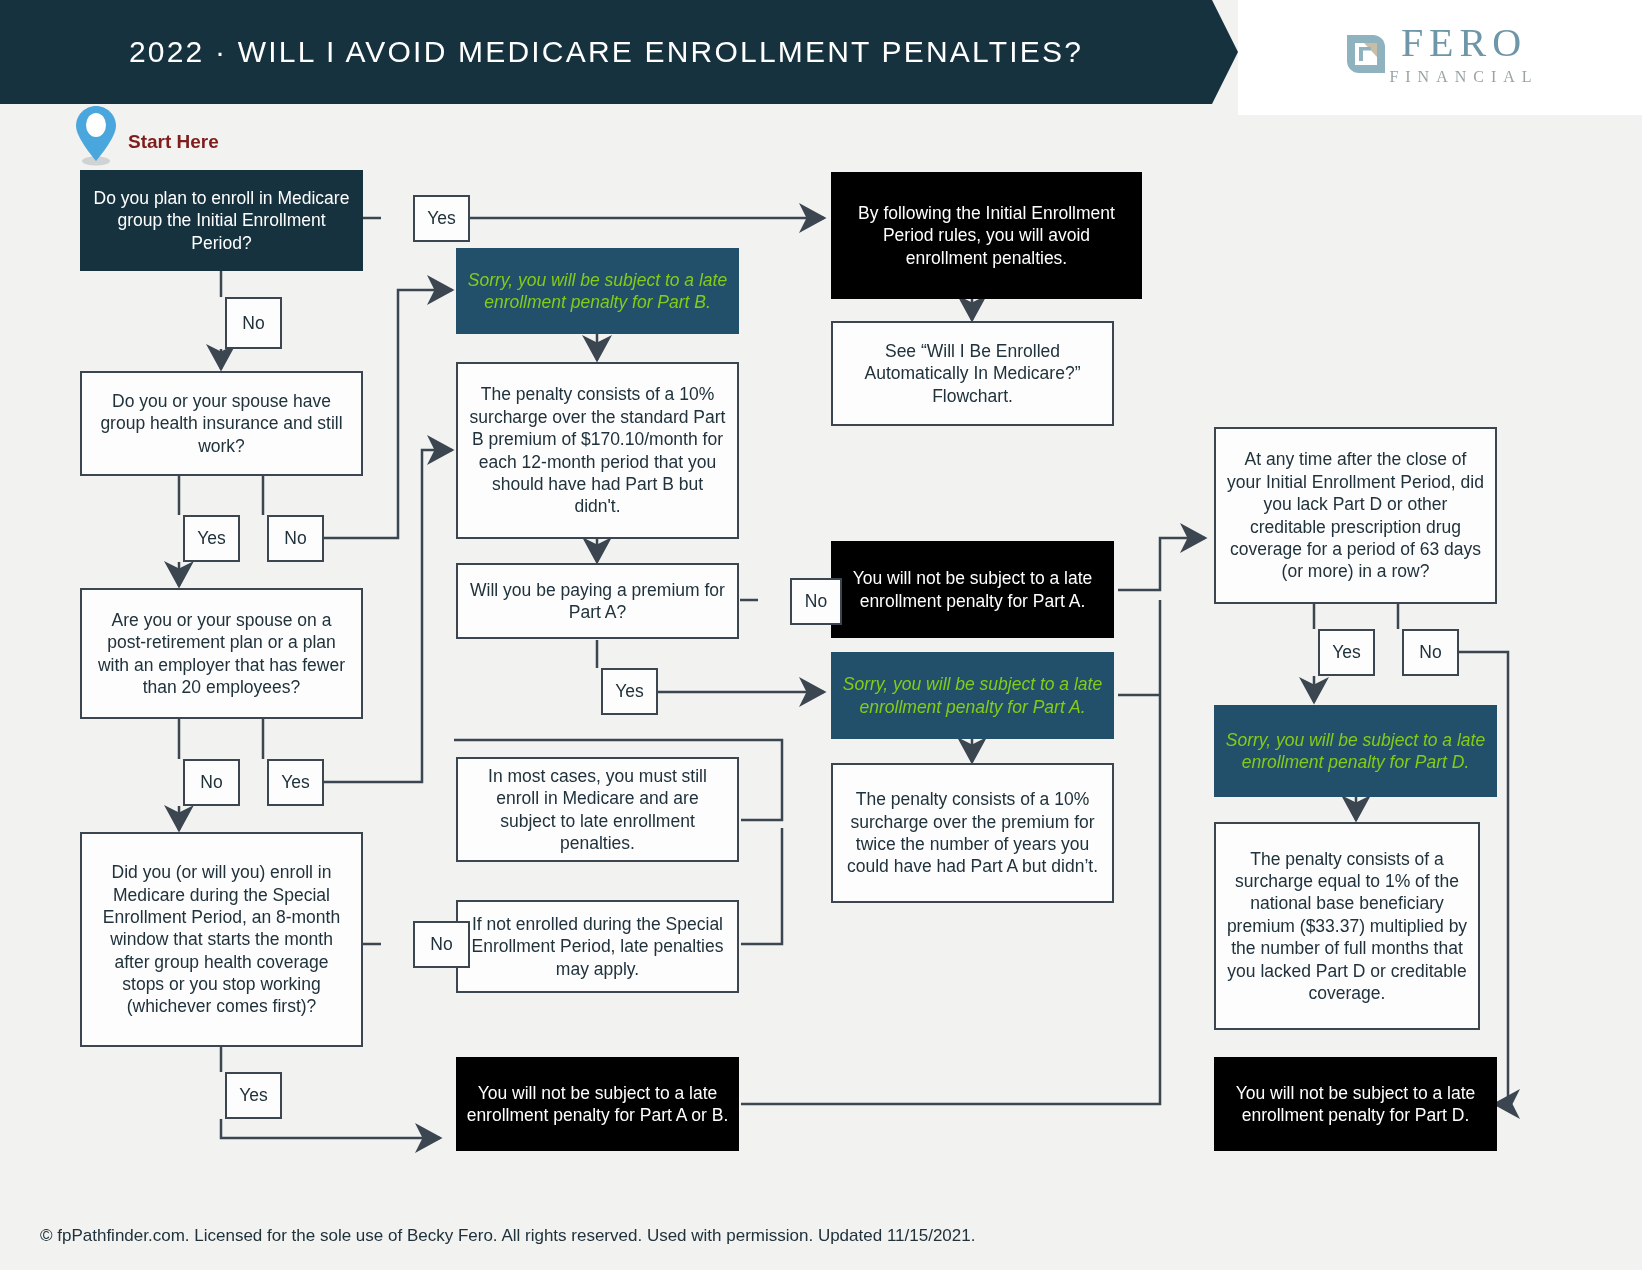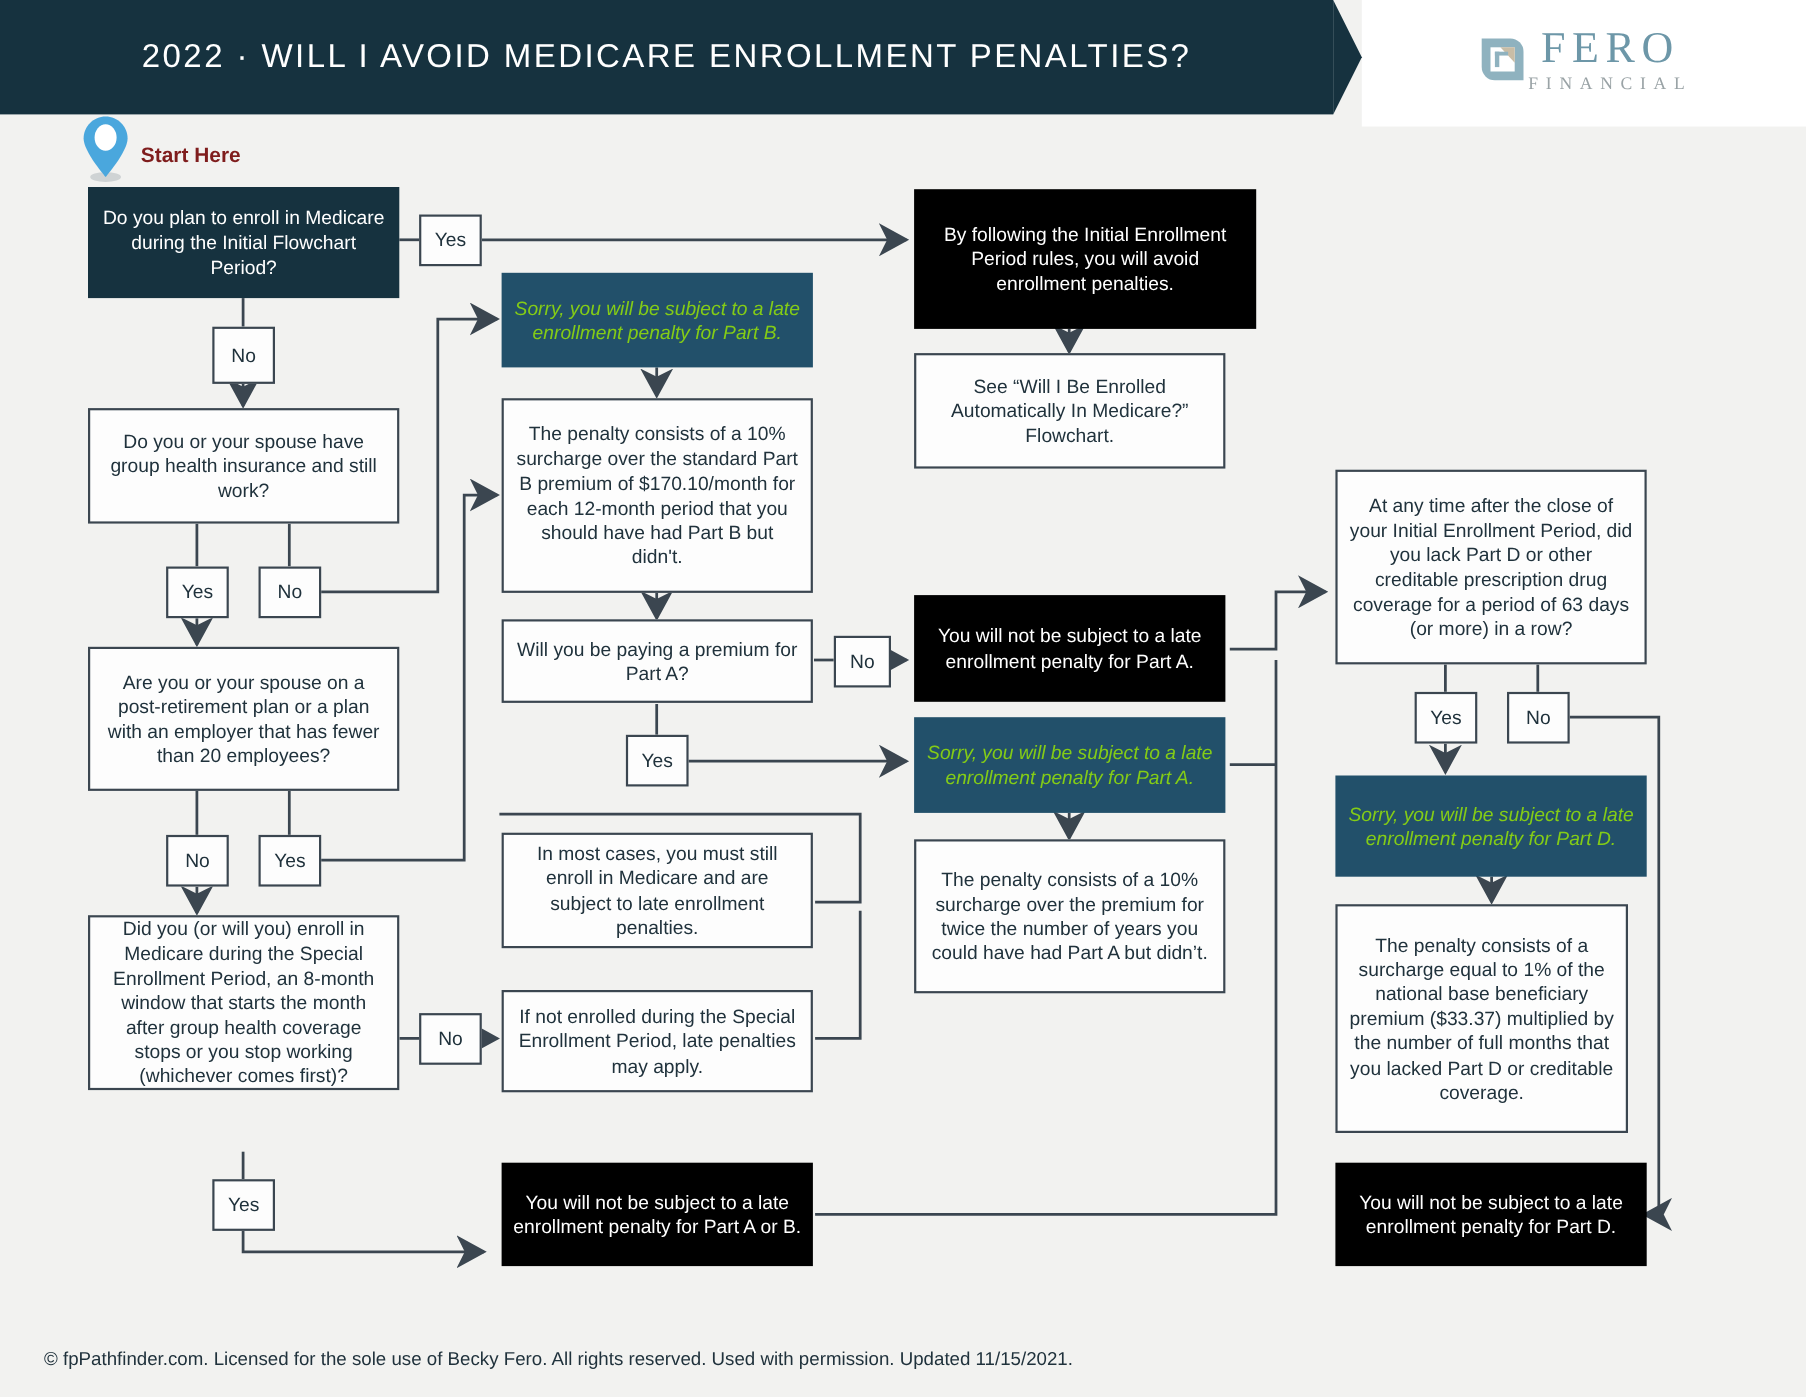--- a/index.html
+++ b/index.html
@@ -70,21 +70,21 @@
   }
   .node.white{background:#fdfdfd;border:2.5px solid #3b4650;color:#20323c;}
   .node.navy{background:#16323f;color:#ffffff;border:none;}
   .node.teal{background:#22506a;color:#84cc16;border:none;font-style:italic;}
   .node.black{background:#000000;color:#ffffff;border:none;}
 
   .ynbox{
     position:absolute;box-sizing:border-box;
     background:#fdfdfd;border:2.5px solid #3b4650;
     display:flex;align-items:center;justify-content:center;
-    font-size:17.5px;color:#20323c;z-index:4;
+    font-size:17.5px;color:#20323c;z-index:4;margin-left:32px;
   }
 
   
   #wires{position:absolute;left:0;top:0;width:1642px;height:1270px;z-index:1;}
 
   
   #footer{
     position:absolute;left:40px;top:1226px;
     font-size:17px;color:#20323c;
   }
@@ -180,40 +180,40 @@
     <path d="M1398,604 L1398,629"></path>
 
     <path d="M1314,676 L1314,702" marker-end="url(#ar)"></path>
 
     <path d="M1426,652 L1508,652 L1508,1104 L1495,1104" marker-end="url(#ar)"></path>
 
     <path d="M1356,797 L1356,820" marker-end="url(#ar)"></path>
   </g>
 </svg>
 
-<div class="node navy" style="left:80px;top:170px;width:283px;height:101px;">Do you plan to enroll in Medicare during the Initial Flowchart Period?</div>
+<div class="node navy" style="left:80px;top:170px;width:283px;height:101px;">Do you plan to enroll in Medicare group the Initial Enrollment Period?</div>
 
 <div class="ynbox" style="left:381px;top:195px;width:57px;height:47px;">Yes</div>
 <div class="ynbox" style="left:193px;top:297px;width:57px;height:52px;">No</div>
 
 <div class="node black" style="left:831px;top:172px;width:311px;height:127px;">By following the Initial Enrollment Period rules, you will avoid enrollment penalties.</div>
 
 <div class="node white" style="left:831px;top:321px;width:283px;height:105px;">See “Will I Be Enrolled Automatically In Medicare?” Flowchart.</div>
 
 <div class="node white" style="left:80px;top:371px;width:283px;height:105px;">Do you or your spouse have group health insurance and still work?</div>
 
 <div class="ynbox" style="left:151px;top:515px;width:57px;height:47px;">Yes</div>
 <div class="ynbox" style="left:235px;top:515px;width:57px;height:47px;">No</div>
 
 <div class="node white" style="left:80px;top:588px;width:283px;height:131px;">Are you or your spouse on a post-retirement plan or a plan with an employer that has fewer than 20 employees?</div>
 
 <div class="ynbox" style="left:151px;top:759px;width:57px;height:47px;">No</div>
 <div class="ynbox" style="left:235px;top:759px;width:57px;height:47px;">Yes</div>
 
-<div class="node white" style="left:80px;top:832px;width:283px;height:159px;">Did you (or will you) enroll in Medicare during the Special Enrollment Period, an 8-month window that starts the month after group health coverage stops or you stop working (whichever comes first)?</div>
+<div class="node white" style="left:80px;top:832px;width:283px;height:215px;">Did you (or will you) enroll in Medicare during the Special Enrollment Period, an 8-month window that starts the month after group health coverage stops or you stop working (whichever comes first)?</div>
 
 <div class="ynbox" style="left:381px;top:921px;width:57px;height:47px;">No</div>
 <div class="ynbox" style="left:193px;top:1072px;width:57px;height:47px;">Yes</div>
 
 <div class="node teal" style="left:456px;top:248px;width:283px;height:86px;">Sorry, you will be subject to a late enrollment penalty for Part B.</div>
 
 <div class="node white" style="left:456px;top:362px;width:283px;height:177px;">The penalty consists of a 10% surcharge over the standard Part B premium of $170.10/month for each 12-month period that you should have had Part B but didn't.</div>
 
 <div class="node white" style="left:456px;top:563px;width:283px;height:76px;">Will you be paying a premium for Part A?</div>
 

